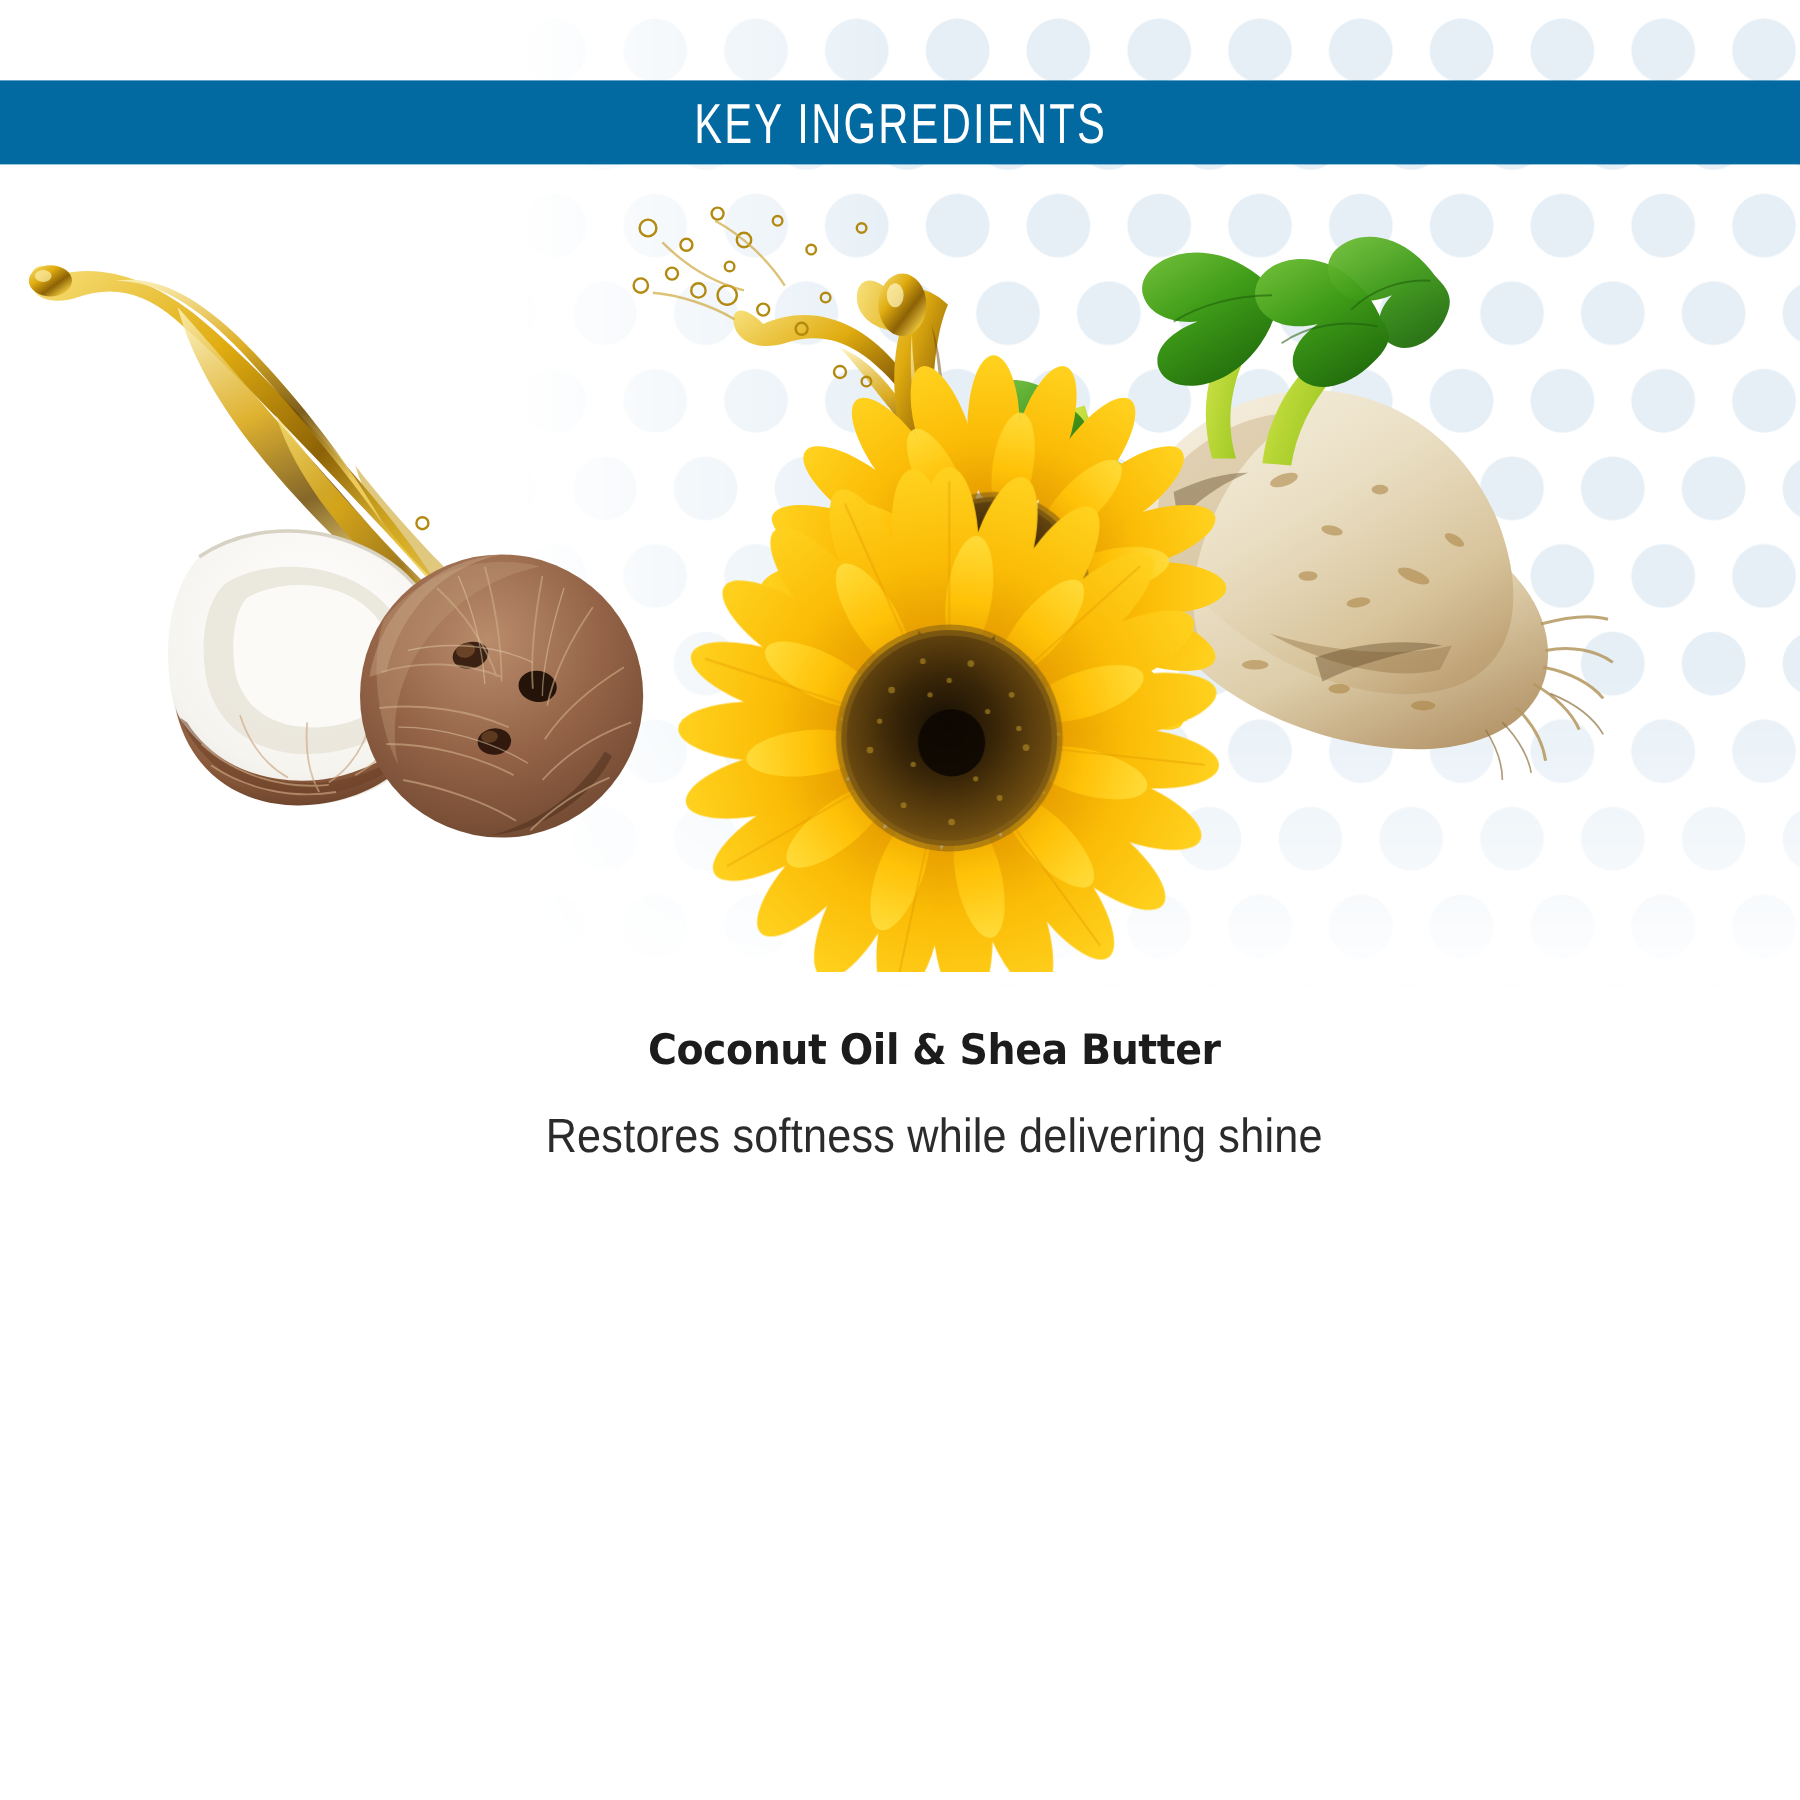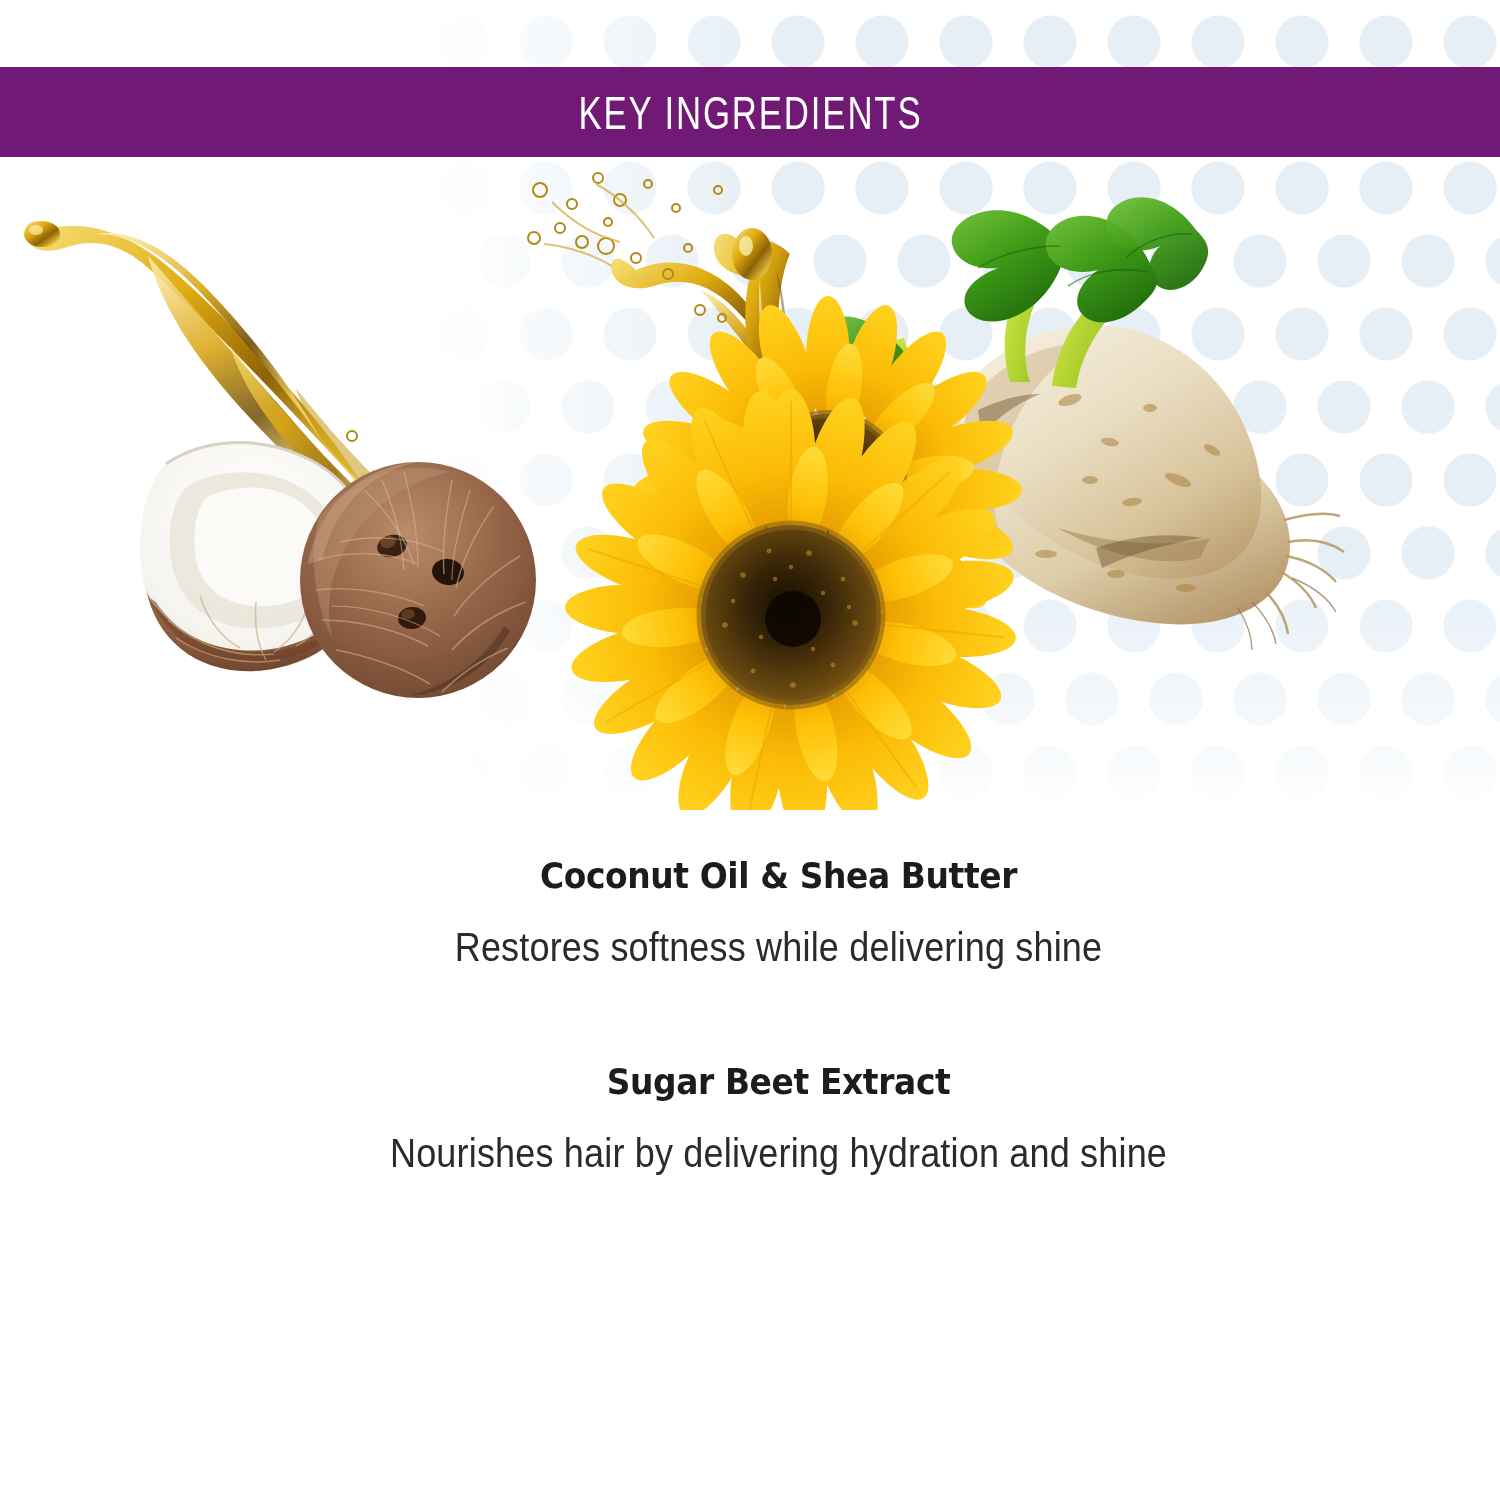--- a/index.html
+++ b/index.html
@@ -46,22 +46,22 @@
     mask-composite: intersect;
     pointer-events: none;
   }
 
   
   .banner {
     position: absolute;
     left: 0;
     top: 67px;
     width: 1500px;
-    height: 90px;
-    background: #701a75;
+    height: 70px;
+    background: #0369a1;
     display: flex;
     align-items: center;
     justify-content: center;
     z-index: 6;
   }
   .banner-title {
     color: #ffffff;
     font-family: "Liberation Sans Narrow", "Liberation Sans", sans-serif;
     font-size: 47px;
     font-weight: 400;
@@ -539,19 +539,15 @@
   </div>
 
   <div class="ingredients">
 
     <div class="ing-block">
       <div class="ing-name">Coconut Oil &amp; Shea Butter</div>
       <div class="ing-desc">Restores softness while delivering shine</div>
     </div>
 
 
-    <div class="ing-block">
-      <div class="ing-name">Sugar Beet Extract</div>
-      <div class="ing-desc">Nourishes hair by delivering hydration and shine</div>
-    </div>
 
   </div>
 </div>
 
 </body></html>

